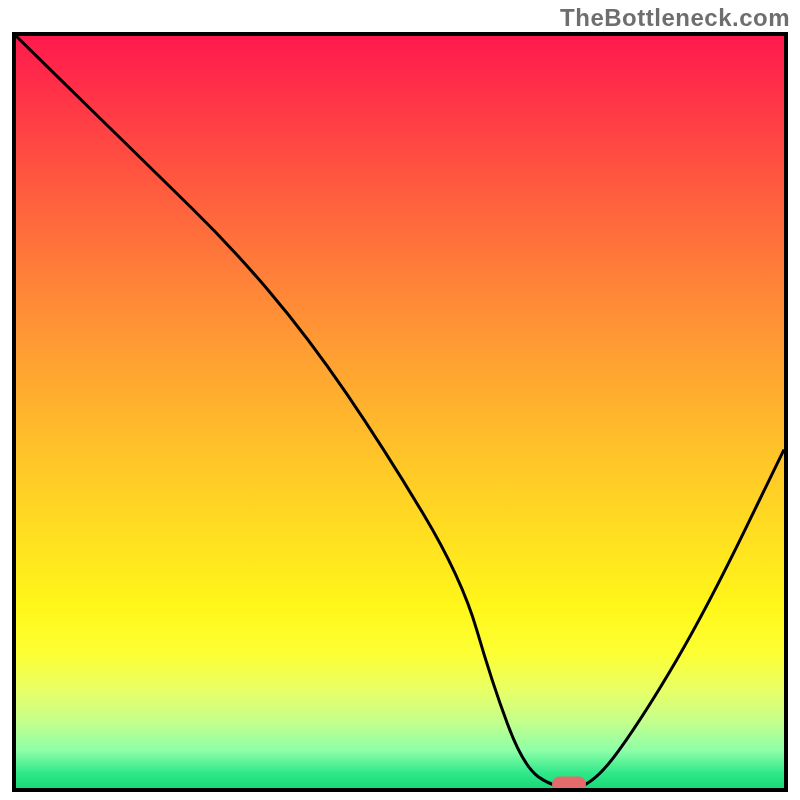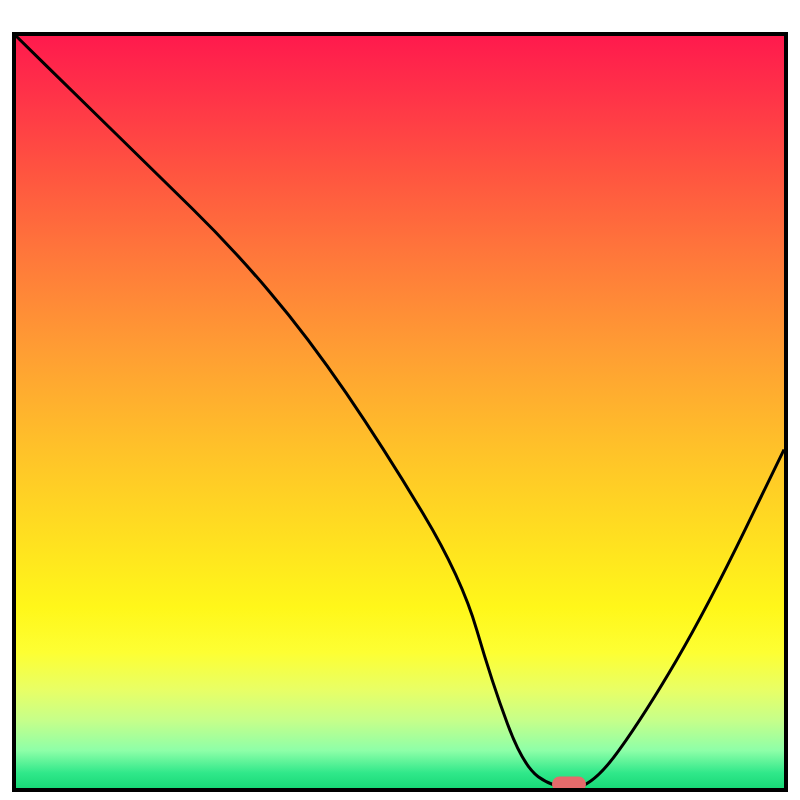--- a/index.html
+++ b/index.html
@@ -68,20 +68,21 @@
     height: 15px;
     border-radius: 8px;
     background: #e46b6b;
     transform: translate(-50%, -50%);
   }
 </style>
 </head>
 <body>
 <div class="wrap">
 
+  <div class="watermark">TheBottleneck.com</div>
 
   <div class="chart">
     <div class="gradient"></div>
 
     <svg class="curve" viewBox="0 0 768 752" preserveAspectRatio="none">
 
       <path id="curvePath" fill="none" stroke="#000" stroke-width="3" d="M 0 0 Q 0 0 30.72 30.079999999999984 Q 61.44 60.15999999999997 99.84 97.75999999999999 Q 138.24 135.36 176.64000000000001 172.96000000000004 Q 215.04000000000002 210.56000000000006 253.44000000000003 255.68000000000004 Q 291.84000000000003 300.8 330.24 357.2 Q 368.64 413.59999999999997 407.03999999999996 477.52 Q 445.43999999999994 541.4399999999999 460.79999999999995 594.0799999999999 Q 476.15999999999997 646.72 491.52 688.08 Q 506.88 729.44 522.24 740.72 Q 537.5999999999999 752 556.8 752 Q 576 752 602.88 714.4 Q 629.76 676.8 660.48 624.16 Q 691.2 571.52 729.6 492.55999999999995 T 768 413.59999999999997"></path>
     </svg>
 
     <div class="marker" id="sweetMarker" style="left: 552.96px; top: 748px; background: rgb(228, 107, 107);"></div>

